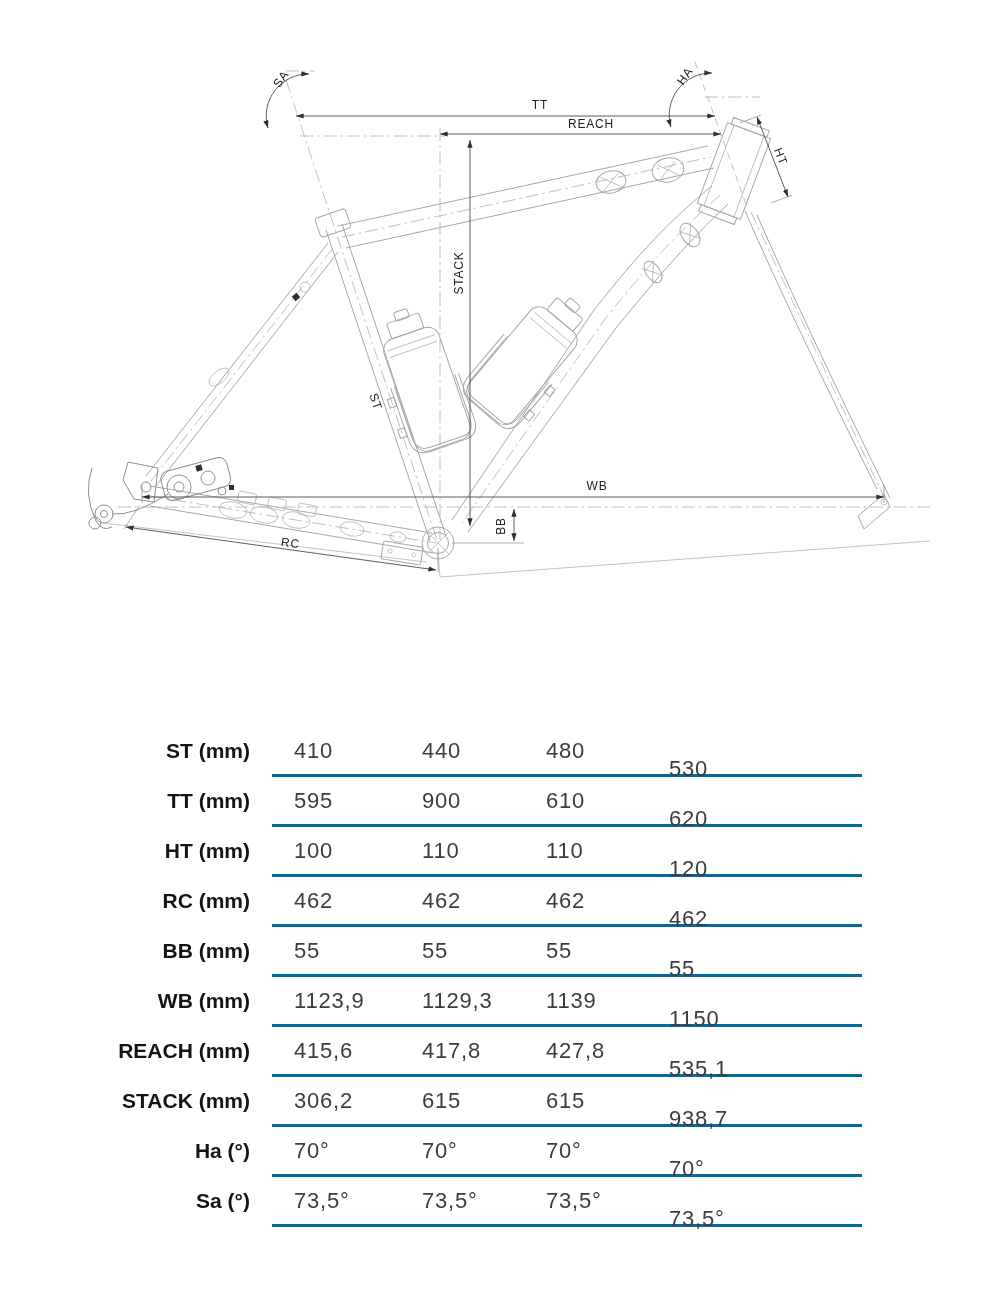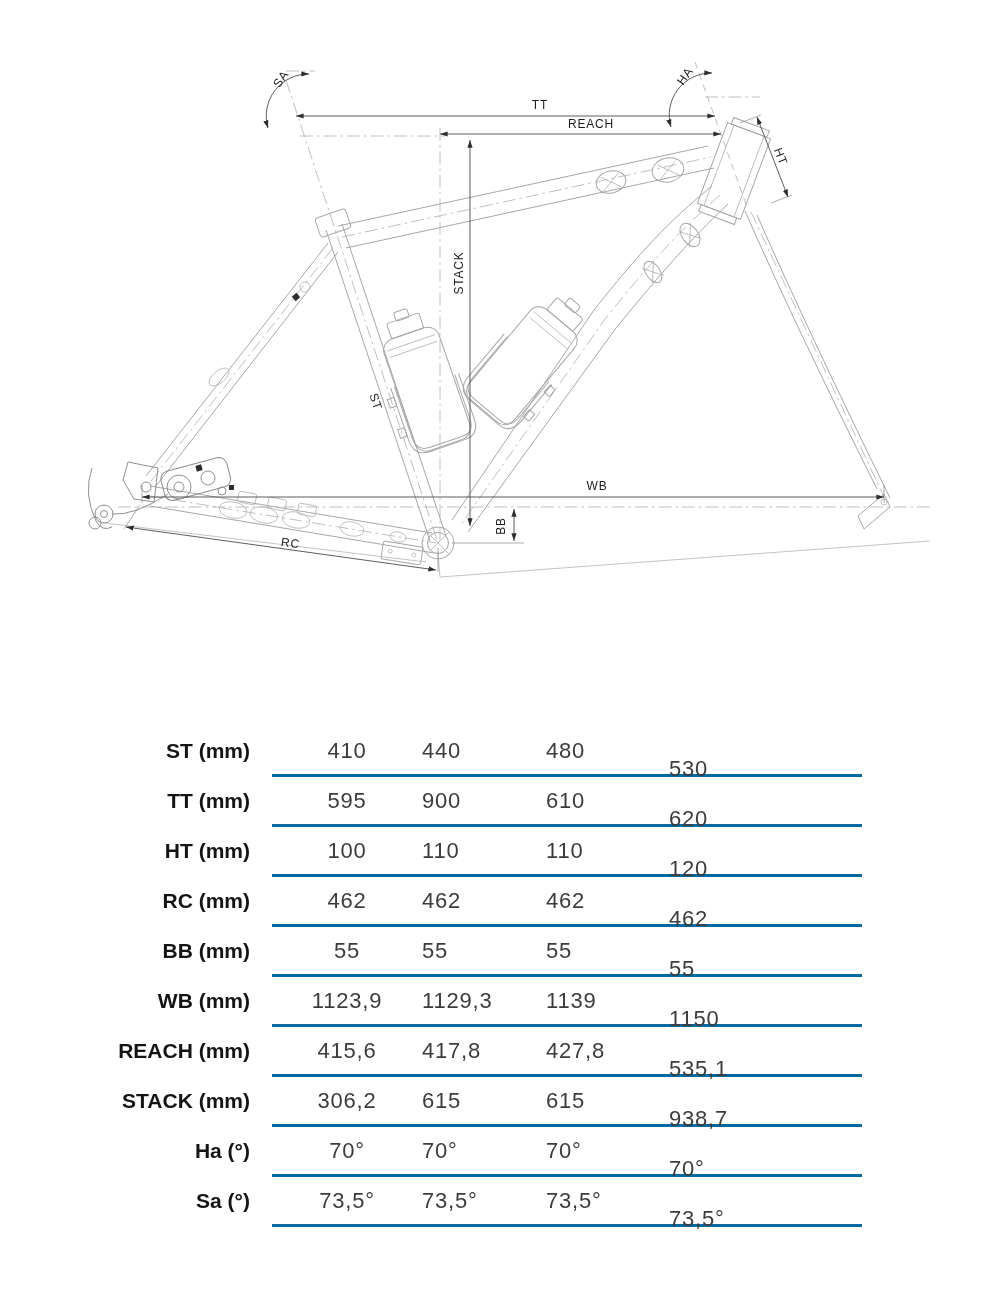--- a/index.html
+++ b/index.html
@@ -31,21 +31,21 @@
   .row {
     position:relative; height:50px; box-sizing:border-box;
     border-bottom:3px solid #0369a1; display:flex; align-items:center;
   }
   .row-label {
     position:absolute; right:calc(100% + 22px); width:260px; text-align:right;
     font-size:21px; font-weight:bold; color:#141414; white-space:nowrap;
   }
   .cell { box-sizing:border-box; padding-left:22px; font-size:22px; font-weight:400;
           color:#3c3c3c; letter-spacing:.8px; white-space:nowrap; }
-  .c0 { width:128px;text-align:center; } .c1 { width:124px; } .c2 { width:123px; } .c3 { flex:1;margin-top:36px; }
+  .c0 { width:128px; } .c1 { width:124px; } .c2 { width:123px; } .c3 { flex:1;margin-top:36px; }
 </style>
 </head>
 <body>
 
 <div class="page">
 
   <svg class="diagram" width="1000" height="645" viewBox="0 0 1000 645">
     <defs>
       <marker id="arr" viewBox="0 0 10 10" refX="10" refY="5" markerWidth="8.5" markerHeight="8.5" orient="auto-start-reverse">
         <path d="M0,1.6 L10,5 L0,8.4 Z" fill="#2e2e2e"></path>

